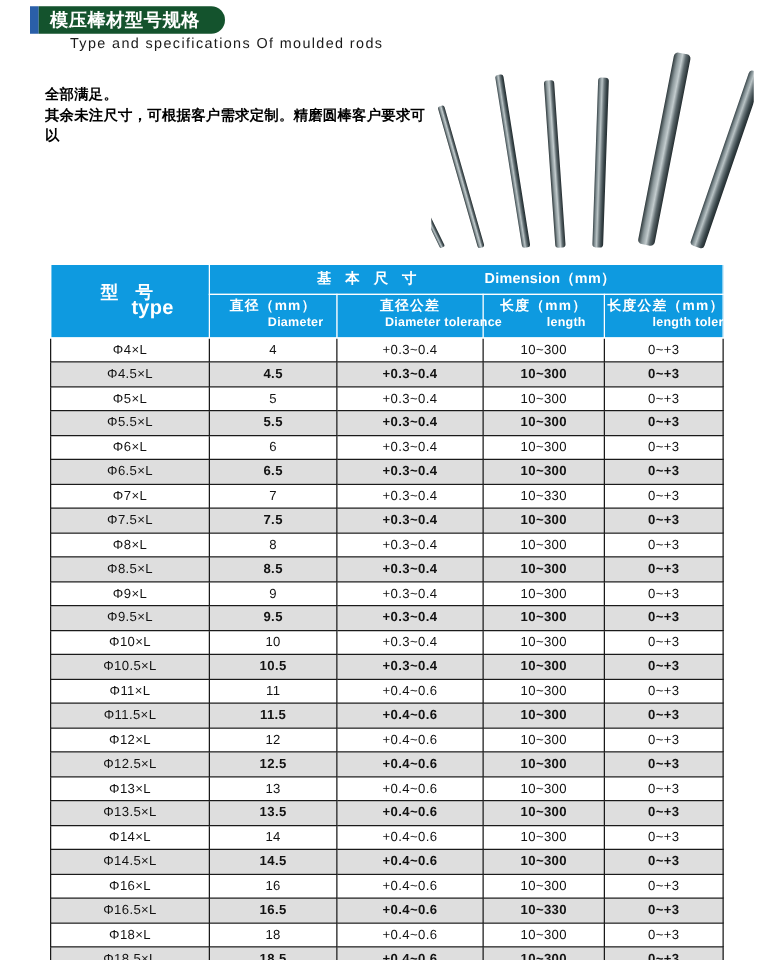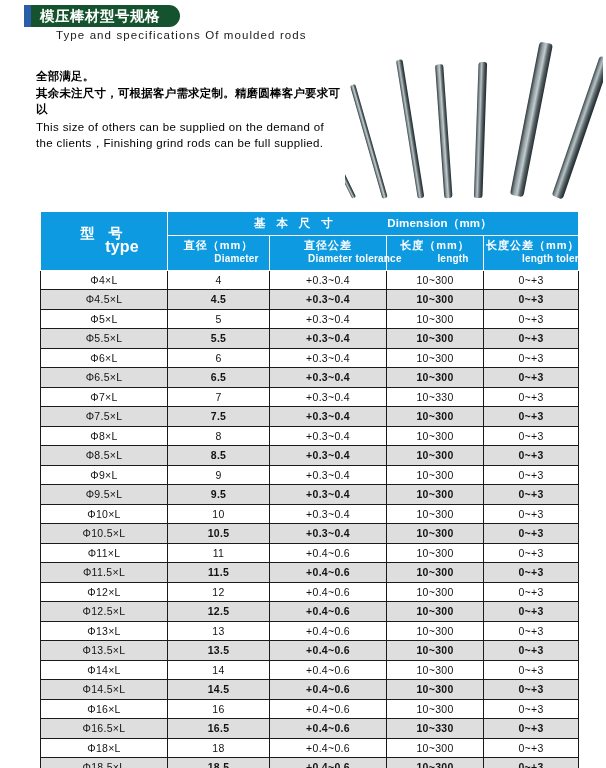--- a/index.html
+++ b/index.html
@@ -122,21 +122,21 @@
   .th-en {
     font-size: 10px;
     letter-spacing: 0.2px;
     display: block;
     white-space: nowrap;
     padding-left: 36px;
   }
   .th-type .th-cn { font-size: 14px; letter-spacing: 5px; }
   .th-type .th-en { font-size: 16px; }
   .th-group .th-en { display: inline; font-size: 11.5px; }
-  .th-group .th-cn { display: inline; font-size: 11.5px; margin-right: 10px; font-family: Liberation Serif, serif; }
+  .th-group .th-cn { display: inline; font-size: 11.5px; margin-right: 10px; }
 
   .spec-table td {
     border: 1px solid #1a1a1a;
     height: 18.5px;
     text-align: center;
     font-size: 10.5px;
     letter-spacing: 0.3px;
     padding: 0;
     color: #121212;
     white-space: nowrap;
@@ -153,24 +153,20 @@
   <div class="title-badge">
     <span class="title-badge-text">模压棒材型号规格</span>
   </div>
 </div>
 <div class="subtitle">Type and specifications Of moulded rods</div>
 
 <div class="intro">
   <div class="intro-cn">
     <div>全部满足。</div>
     <div>其余未注尺寸，可根据客户需求定制。精磨圆棒客户要求可以</div>
-  </div>
-  <div class="intro-en">
-    <div>This size of others can be supplied on the demand of</div>
-    <div>the clients，Finishing grind rods can be full supplied.</div>
   </div>
 </div>
 
 <div class="rods">
   <svg width="258" height="172" viewBox="0 0 258 172">
     <defs>
       <linearGradient id="rodg" x1="0" y1="0" x2="1" y2="0">
         <stop offset="0%" stop-color="#39464a"></stop>
         <stop offset="18%" stop-color="#7f8c90"></stop>
         <stop offset="38%" stop-color="#b9c3c5"></stop>

